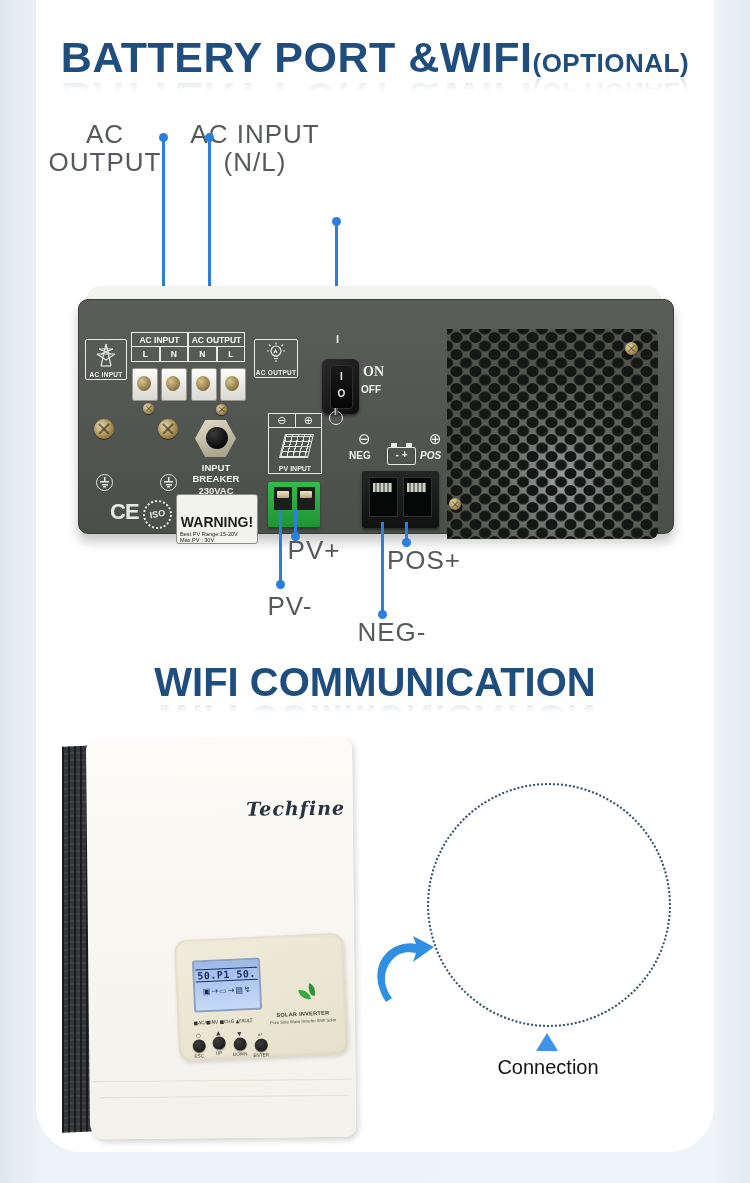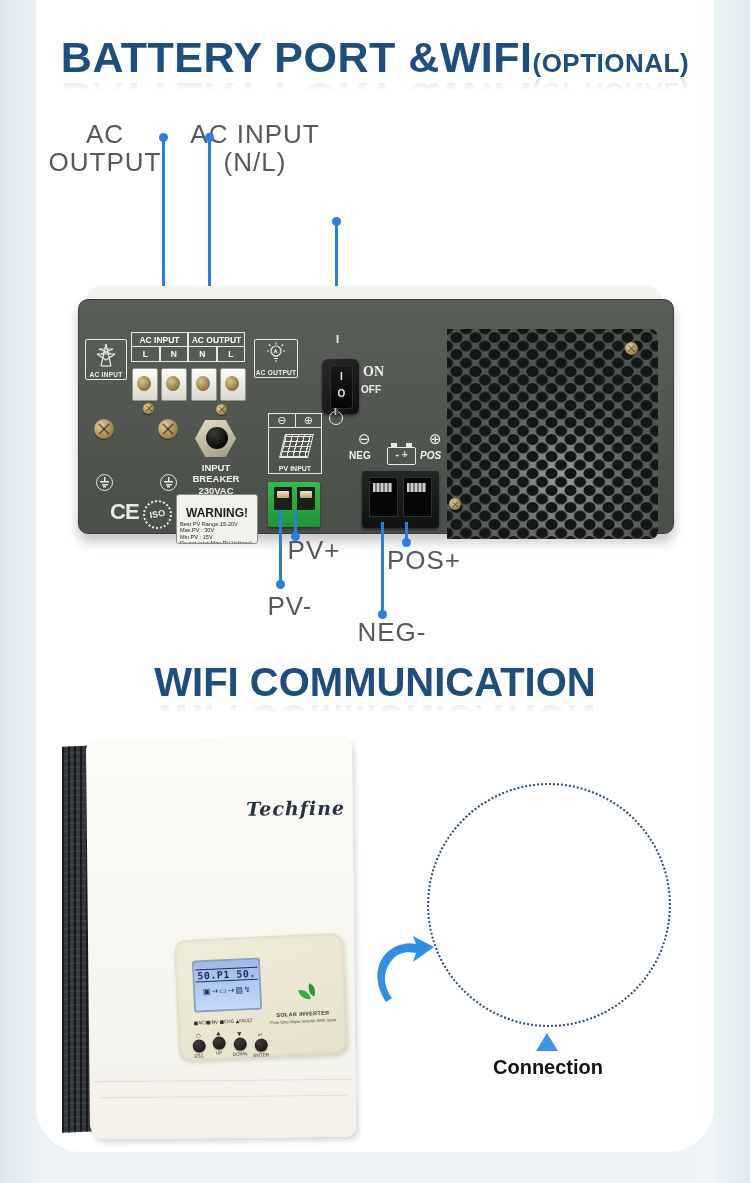--- a/index.html
+++ b/index.html
@@ -58,21 +58,21 @@
         background:radial-gradient(circle at 54% 72%,#9aa19e 0,#646a64 60px,#50544f 110px);}
   .vent::before{content:"";position:absolute;inset:0;
         background-image:radial-gradient(#141715 5.5px,transparent 6.5px),radial-gradient(#141715 5.5px,transparent 6.5px);
         background-size:19px 17px;background-position:0 0,9.5px 8.5px;}
   .hexnut{position:absolute;left:116px;top:120px;width:41px;height:37px;background:linear-gradient(160deg,#e3ddc8,#9f9a82);
           clip-path:polygon(25% 0,75% 0,100% 50%,75% 100%,25% 100%,0 50%);}
   .hexbtn{position:absolute;left:127px;top:127px;width:22px;height:22px;border-radius:50%;
           background:radial-gradient(circle at 35% 30%,#3a3a3a,#0a0a0a 70%);}
   .btxt{position:absolute;left:99px;top:162px;width:76px;text-align:center;color:#f2f2ef;font-weight:bold;font-size:9.5px;line-height:1.2;}
   .warning{position:absolute;left:97px;top:194px;width:80px;height:48px;background:#f3f3ee;border:1px solid #8c8c86;border-radius:3px;color:#1d1d1d;overflow:hidden;}
-  .warning .wt{text-align:center;font-weight:bold;font-size:12px;margin-top:11px;}
+  .warning .wt{text-align:center;font-weight:bold;font-size:14px;margin-top:19px;}
   .warning .wl{font-size:5.6px;margin:.6px 0 0 3px;white-space:nowrap;}
   .cemark{position:absolute;left:31px;top:199px;color:#e9e9e6;font-size:22px;font-weight:bold;letter-spacing:-1px;}
   .isomark{position:absolute;left:64px;top:200px;width:25px;height:25px;border:2px dotted #e9e9e6;border-radius:50%;color:#e9e9e6;
            font-size:9px;font-weight:bold;text-align:center;line-height:25px;transform:rotate(-10deg);}
   .pvbox{position:absolute;left:189px;top:113px;width:52px;height:59px;border:1.5px solid #e8e8e6;color:#f0f0ee;}
   .pvhead{display:flex;border-bottom:1.5px solid #e8e8e6;font-size:11px;line-height:13px;text-align:center;}
   .pvhead div{flex:1;}
   .pvhead div:first-child{border-right:1.5px solid #e8e8e6;}
   .solar{position:absolute;left:13px;top:20px;width:27px;height:22px;border:1.5px solid #e8e8e6;transform:skewX(-14deg);
          background-image:repeating-linear-gradient(90deg,#e8e8e6 0 1.2px,transparent 1.2px 6px),
@@ -124,21 +124,21 @@
   .btn .bl{display:block;font-size:4.6px;margin-top:1px;}
   .seam{position:absolute;left:2px;width:260px;border-top:1px solid #e2dfd5;}
 
   
   .ring{position:absolute;left:427px;top:783px;width:240px;height:240px;border:2px dotted #2b4e72;border-radius:50%;}
   .wcircle{position:absolute;left:434px;top:790px;width:226px;height:226px;border-radius:50%;
            background:linear-gradient(135deg,#58adef 0%,#2f8de7 48%,#1463ce 100%);
            display:flex;flex-direction:column;align-items:center;}
   .wifi-word{color:#fff;font-weight:bold;font-size:44px;letter-spacing:2px;margin-top:6px;}
   .tri{position:absolute;left:536px;top:1033px;width:0;height:0;border-left:11px solid transparent;border-right:11px solid transparent;border-bottom:18px solid #3f93e8;}
-  .conn{position:absolute;left:455px;top:1056px;width:186px;text-align:center;font-size:20px;font-weight:bold;color:#141414;}
+  .conn{position:absolute;left:455px;top:1056px;width:186px;text-align:center;font-size:20px;font-weight:normal;color:#141414;}
 </style>
 </head>
 <body>
 
 <div class="page">
   <div class="card"></div>
 
   <div class="partial-top">
     <span>DOWN</span>
   </div>

